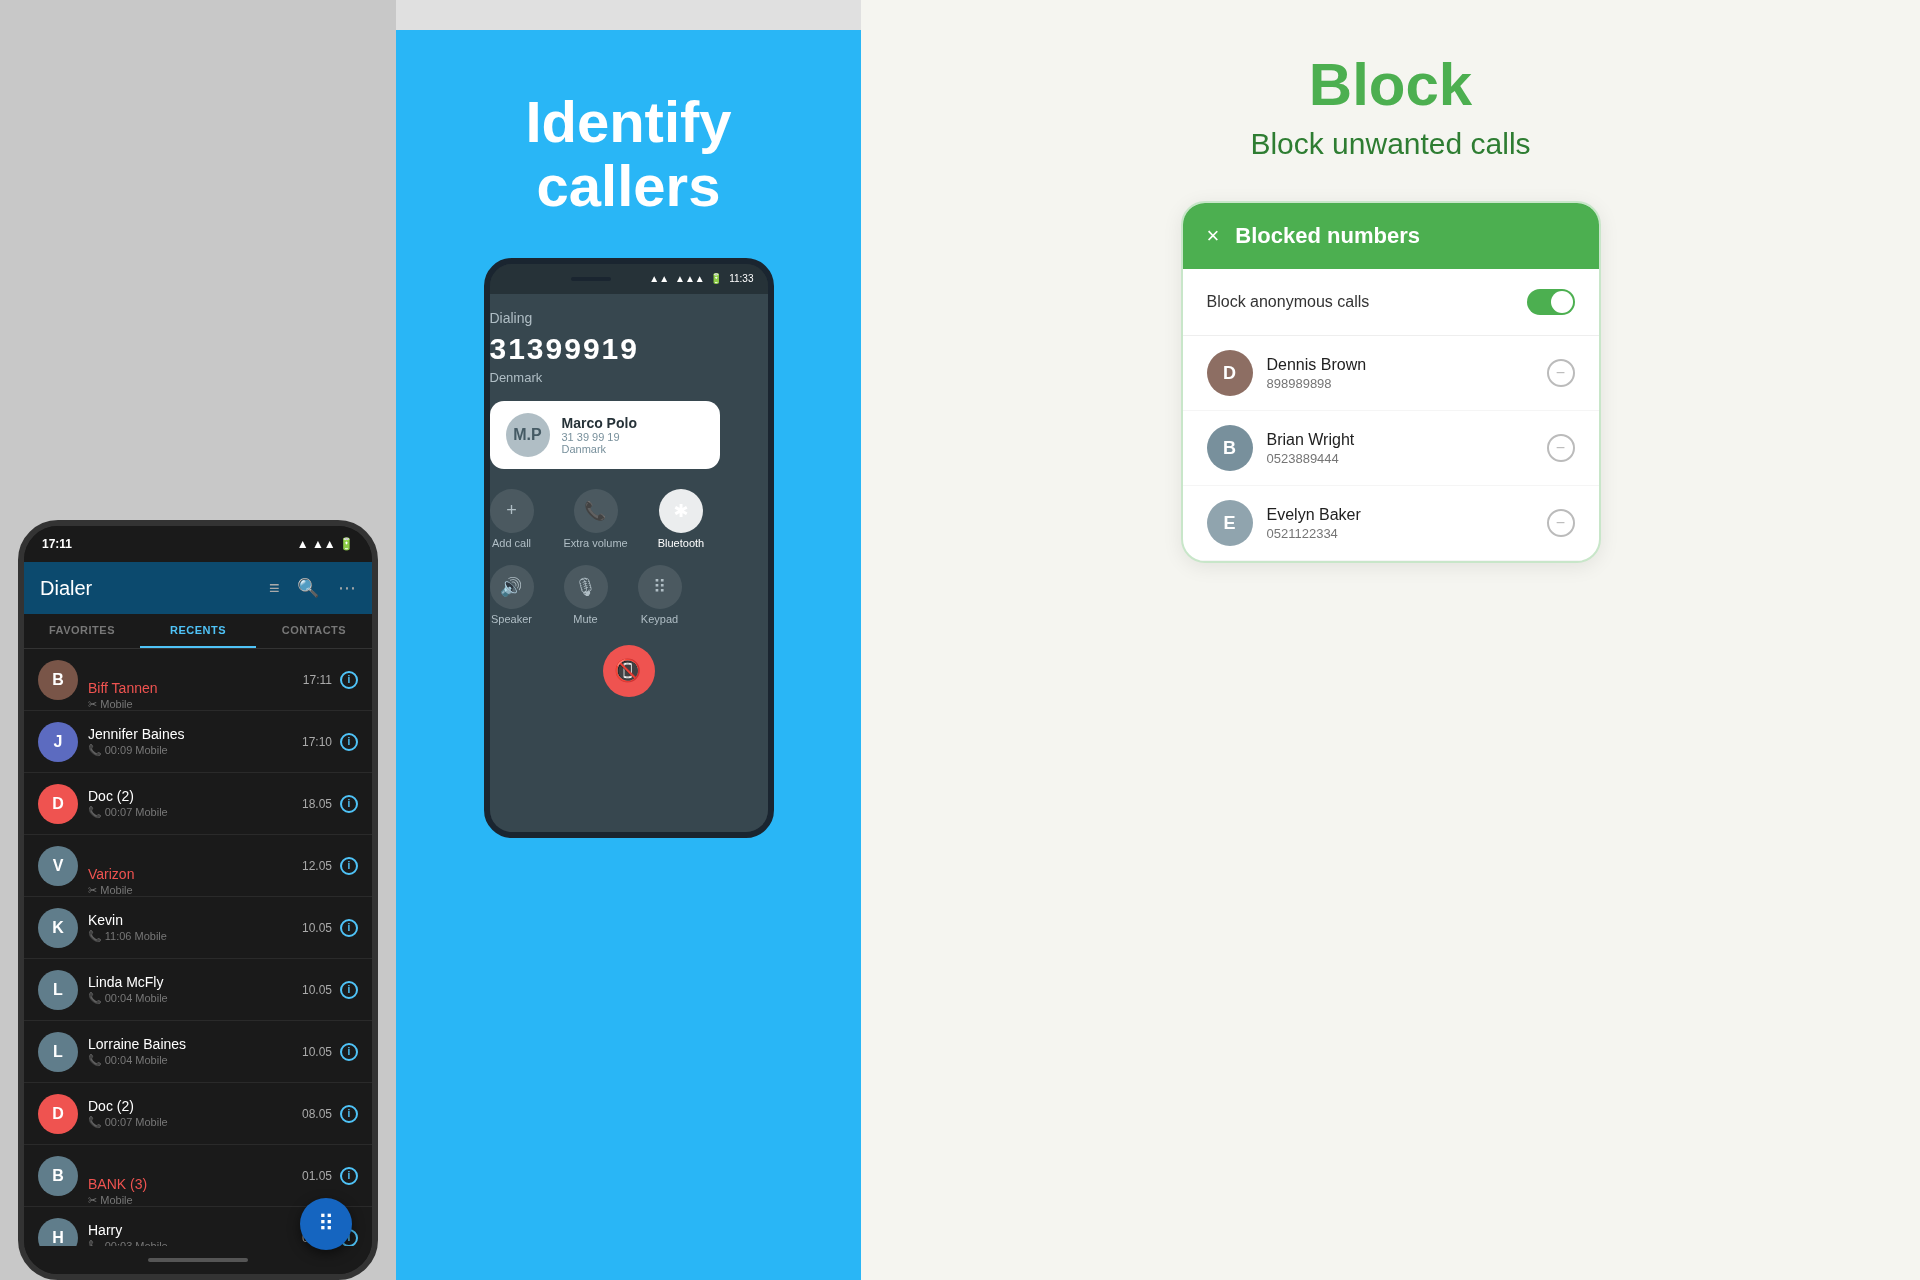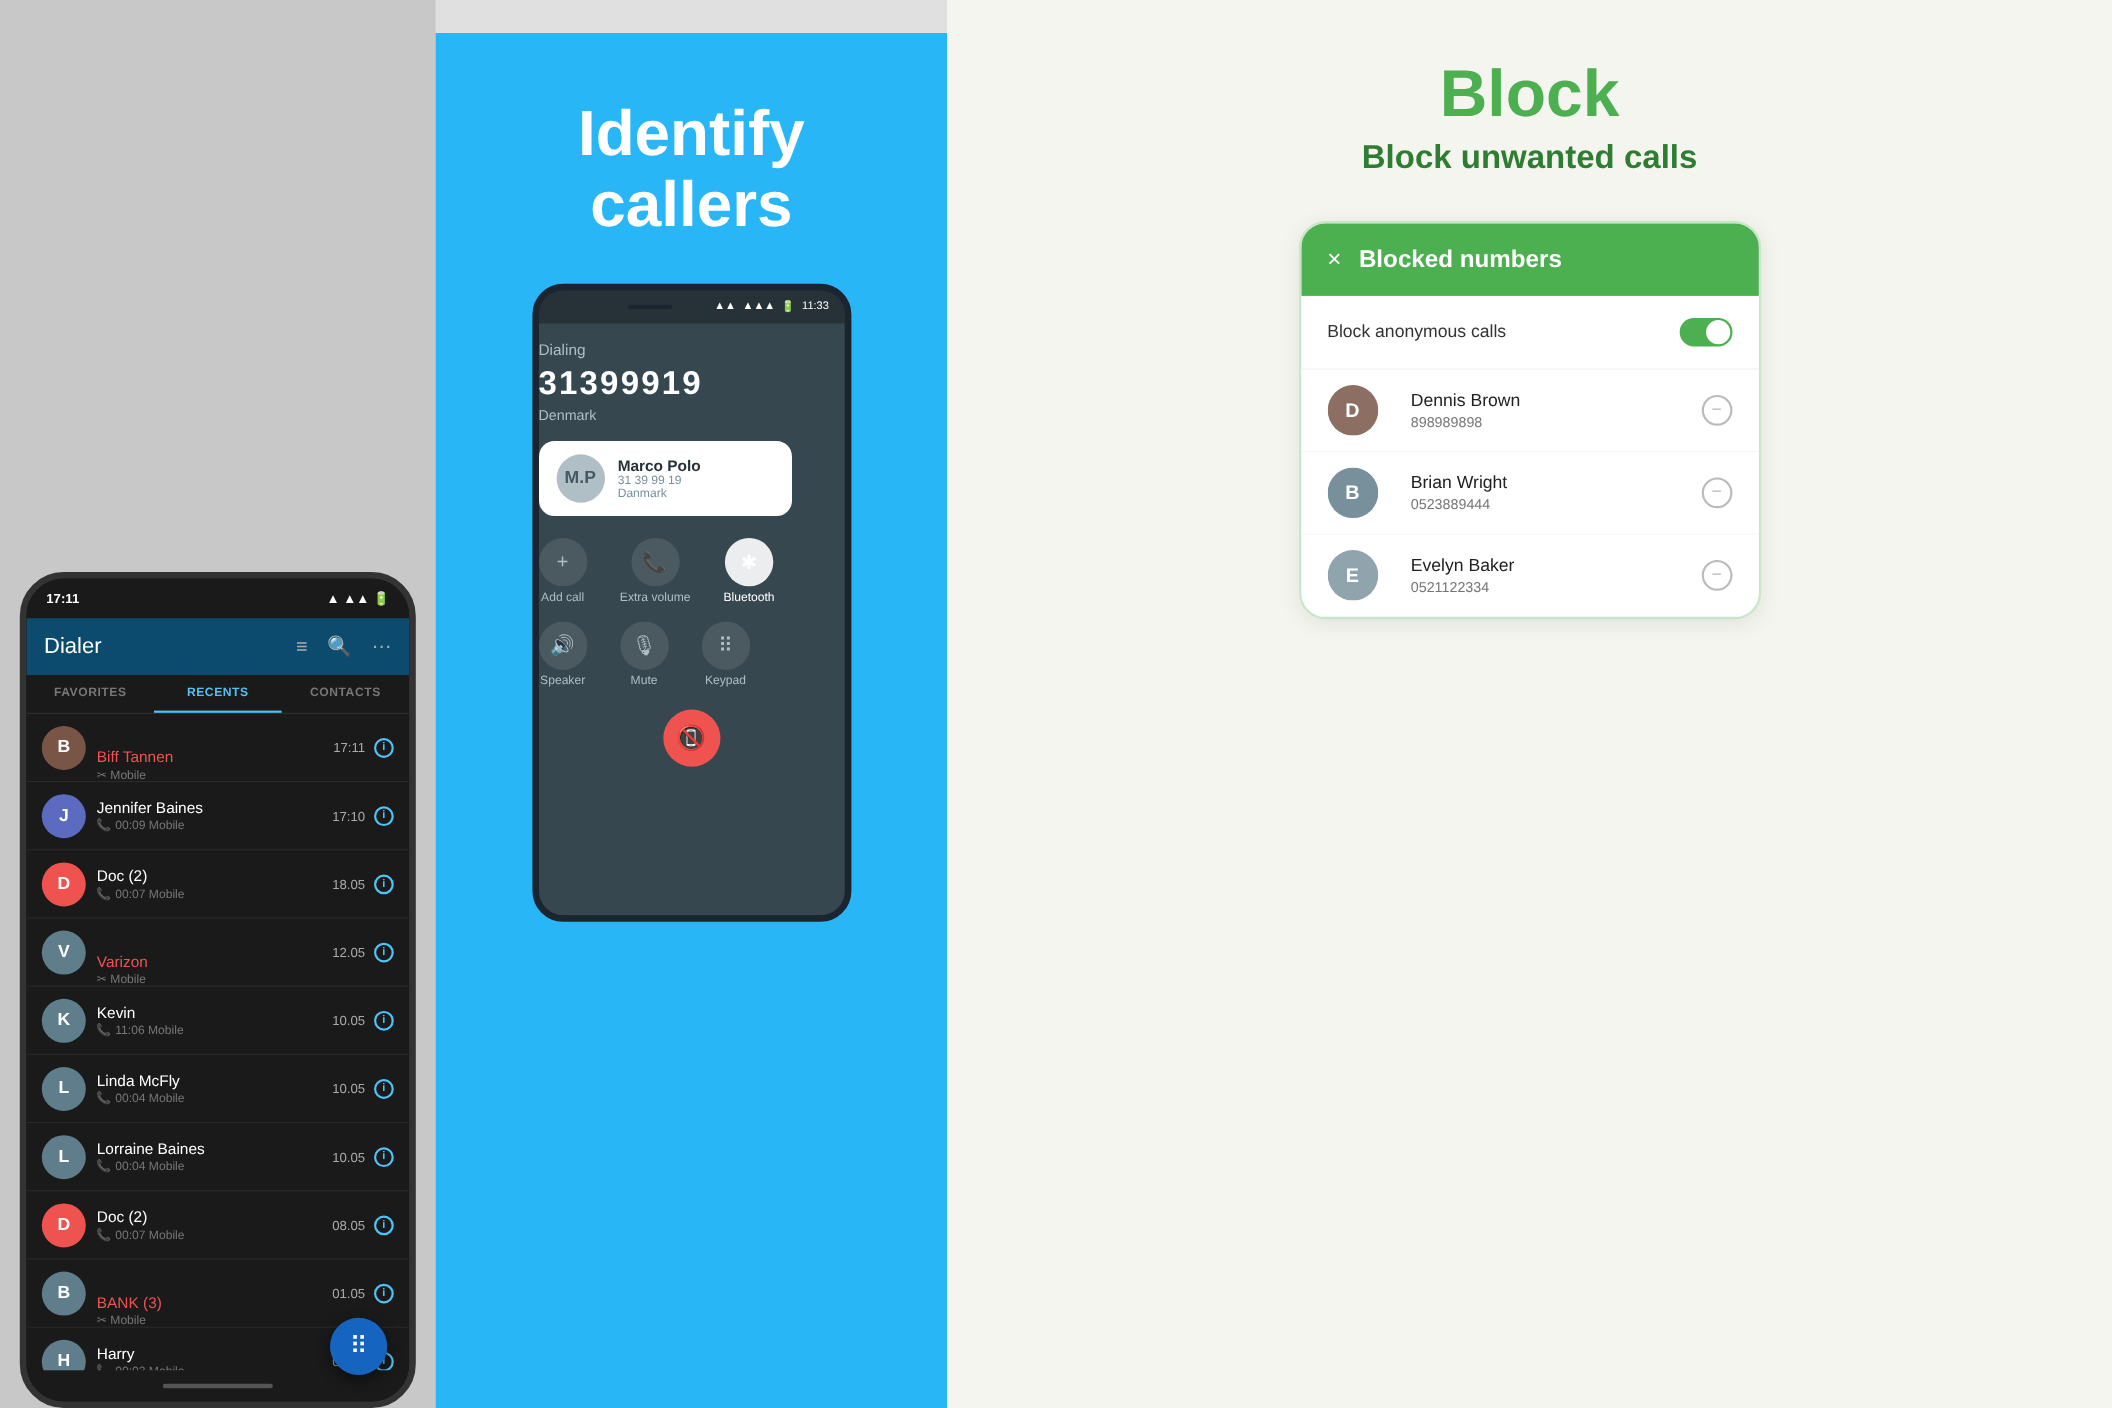--- a/index.html
+++ b/index.html
@@ -279,21 +279,21 @@
     }
     .block-title {
       color: #4caf50;
       font-size: 60px;
       font-weight: 700;
       text-align: center;
     }
     .block-subtitle {
       color: #2e7d32;
       font-size: 30px;
-      font-weight: 700;
+      font-weight: 400;
       text-align: center;
       margin-top: 8px;
       margin-bottom: 40px;
     }
     .block-phone-frame {
       width: 420px;
       background: #fff;
       border-radius: 24px;
       border: 2px solid #c8e6c9;
       overflow: hidden;
@@ -361,21 +361,21 @@
       width: 100%;
       height: 100%;
       background: #90a4ae;
       display: flex;
       align-items: center;
       justify-content: center;
       font-size: 18px;
       font-weight: 700;
       color: #fff;
     }
-    .blocked-info { flex: 1; margin-left: 16px; }
+    .blocked-info { flex: 1; }
     .blocked-name { font-size: 16px; font-weight: 500; color: #212121; }
     .blocked-number { font-size: 13px; color: #757575; margin-top: 2px; }
     .unblock-icon {
       width: 28px;
       height: 28px;
       border-radius: 50%;
       border: 2px solid #bbb;
       display: flex;
       align-items: center;
       justify-content: center;

